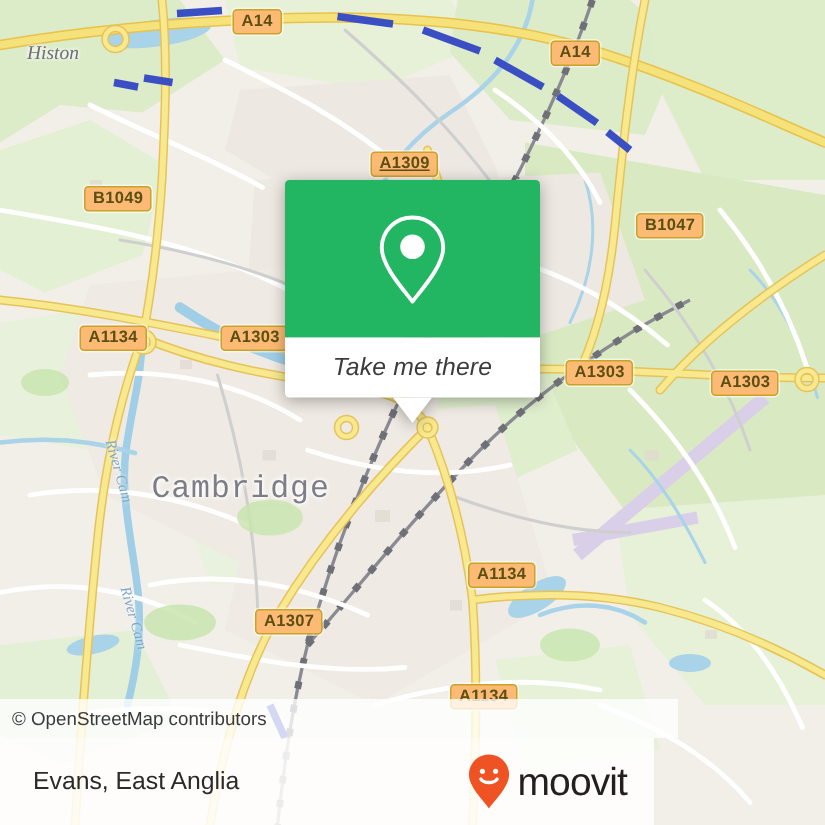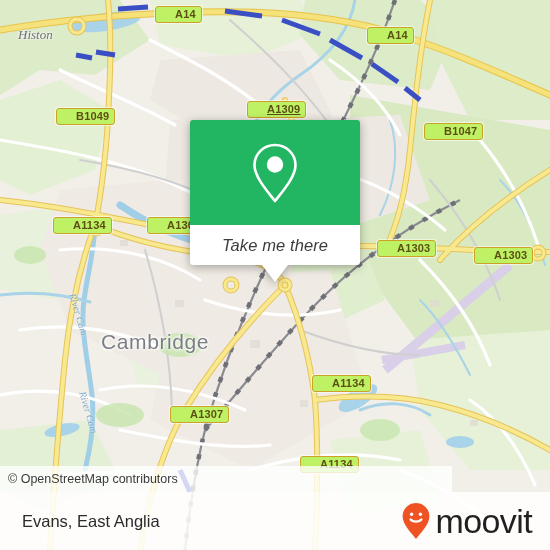--- a/index.html
+++ b/index.html
@@ -11,46 +11,45 @@
   }
   #root { position: relative; width: 550px; height: 550px; overflow: hidden; }
 
   
   #map { position: absolute; inset: 0; background: #F2EFE9; }
   #map svg { display: block; width: 550px; height: 550px; }
 
   
   .shield {
     position: absolute;
-    background: #bef264;
+    background: #fdba74;
     border: 1px solid #C9A227;
     border-radius: 3px;
     color: #5C4F13;
     font-size: 11px;
     font-weight: bold;
     letter-spacing: .2px;
-    padding: 1px 5px 2px 19px;
+    padding: 1px 5px 2px 5px;
     line-height: 12px;
     white-space: nowrap;
     font-family: "Liberation Sans", sans-serif;
     box-shadow: 0 0 0 1px rgba(255,255,255,.55);
     z-index: 12;
   }
 
   
   .place-major {
     position: absolute;
     color: #7D7D86;
     font-size: 21px;
     letter-spacing: .6px;
-    font-family: Liberation Sans, sans-serif;
+    font-family: Liberation Mono, monospace;
     text-shadow: 0 0 3px #fff, 0 0 3px #fff, 0 0 5px #fff;
     white-space: nowrap;
     z-index: 11;
-    margin-top: 15px;
   }
   .place-minor {
     position: absolute;
     color: #6E6E76;
     font-size: 13px;
     font-style: italic;
     font-family: "Liberation Serif", serif;
     text-shadow: 0 0 3px #fff, 0 0 3px #fff;
     white-space: nowrap;
     z-index: 11;
@@ -123,38 +122,38 @@
     font-size: 12.5px;
     padding-left: 8px;
     font-family: "Liberation Sans", sans-serif;
     white-space: nowrap;
   }
 
   
   #footer {
     position: absolute;
     left: 0; top: 492px;
-    width: 550px; height: 58px;
+    width: 436px; height: 58px;
     background: rgba(255,255,255,.87);
     display: flex;
     align-items: center;
     justify-content: space-between;
     padding: 0 18px 0 22px;
     z-index: 30;
   }
   #footer-title {
     color: #2B2B2B;
     font-size: 16.5px;
     font-family: "Liberation Sans", sans-serif;
     white-space: nowrap;
   }
   #brand { display: flex; align-items: center; gap: 4px; }
   #brand-word {
     color: #231F20;
-    font-size: 34px;
+    font-size: 26px;
     font-family: "Liberation Sans", sans-serif;
     letter-spacing: -.6px;
     line-height: 31px;
   }
 </style>
 </head>
 <body>
 
 <div id="root">
 
@@ -340,22 +339,22 @@
         <ellipse cx="240" cy="160" rx="18" ry="10"></ellipse>
         <ellipse cx="380" cy="430" rx="20" ry="11"></ellipse>
         <ellipse cx="30" cy="255" rx="16" ry="9"></ellipse>
       </g>
     </svg>
   </div>
 
   <div class="shield" style="left:155px;top:6px;">A14</div>
   <div class="shield" style="left:367px;top:27px;">A14</div>
   <div class="shield" style="left:247px;top:101px;text-decoration:underline;">A1309</div>
-  <div class="shield" style="left:56px;top:108px;">B1049</div>
-  <div class="shield" style="left:424px;top:123px;">B1047</div>
+  <div class="shield" style="left:56px;top:124px;">B1049</div>
+  <div class="shield" style="left:424px;top:142px;">B1047</div>
   <div class="shield" style="left:53px;top:217px;">A1134</div>
   <div class="shield" style="left:147px;top:217px;">A1303</div>
   <div class="shield" style="left:377px;top:240px;">A1303</div>
   <div class="shield" style="left:474px;top:247px;">A1303</div>
   <div class="shield" style="left:312px;top:375px;">A1134</div>
   <div class="shield" style="left:170px;top:406px;">A1307</div>
   <div class="shield" style="left:300px;top:456px;">A1134</div>
 
   <div class="place-minor" style="left:18px;top:27px;">Histon</div>
   <div class="place-major" style="left:101px;top:315px;">Cambridge</div>

